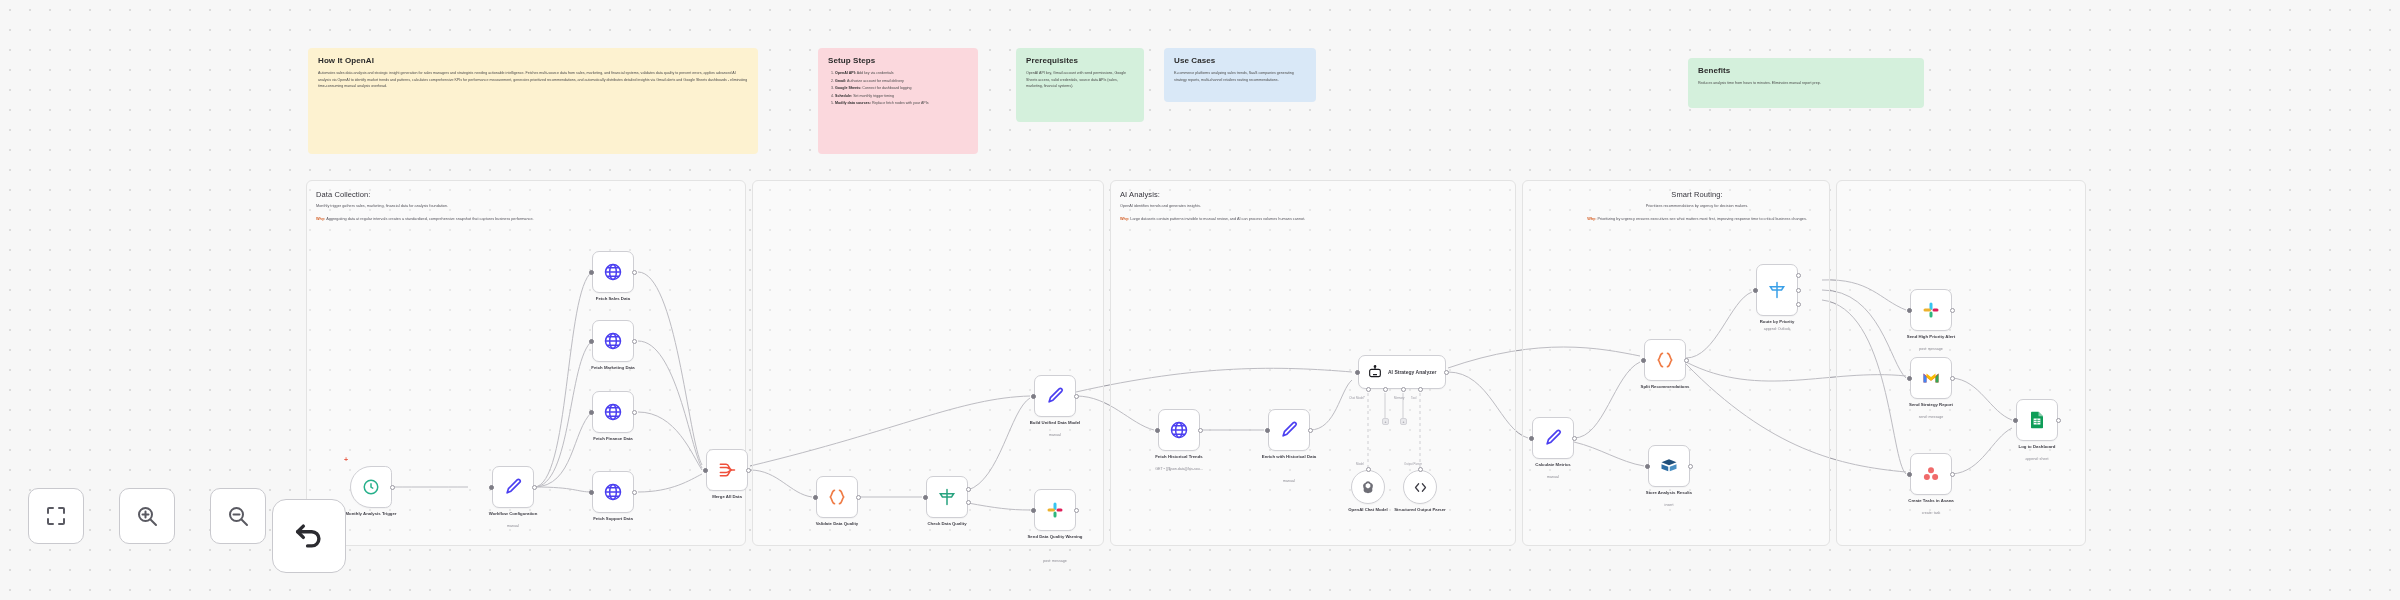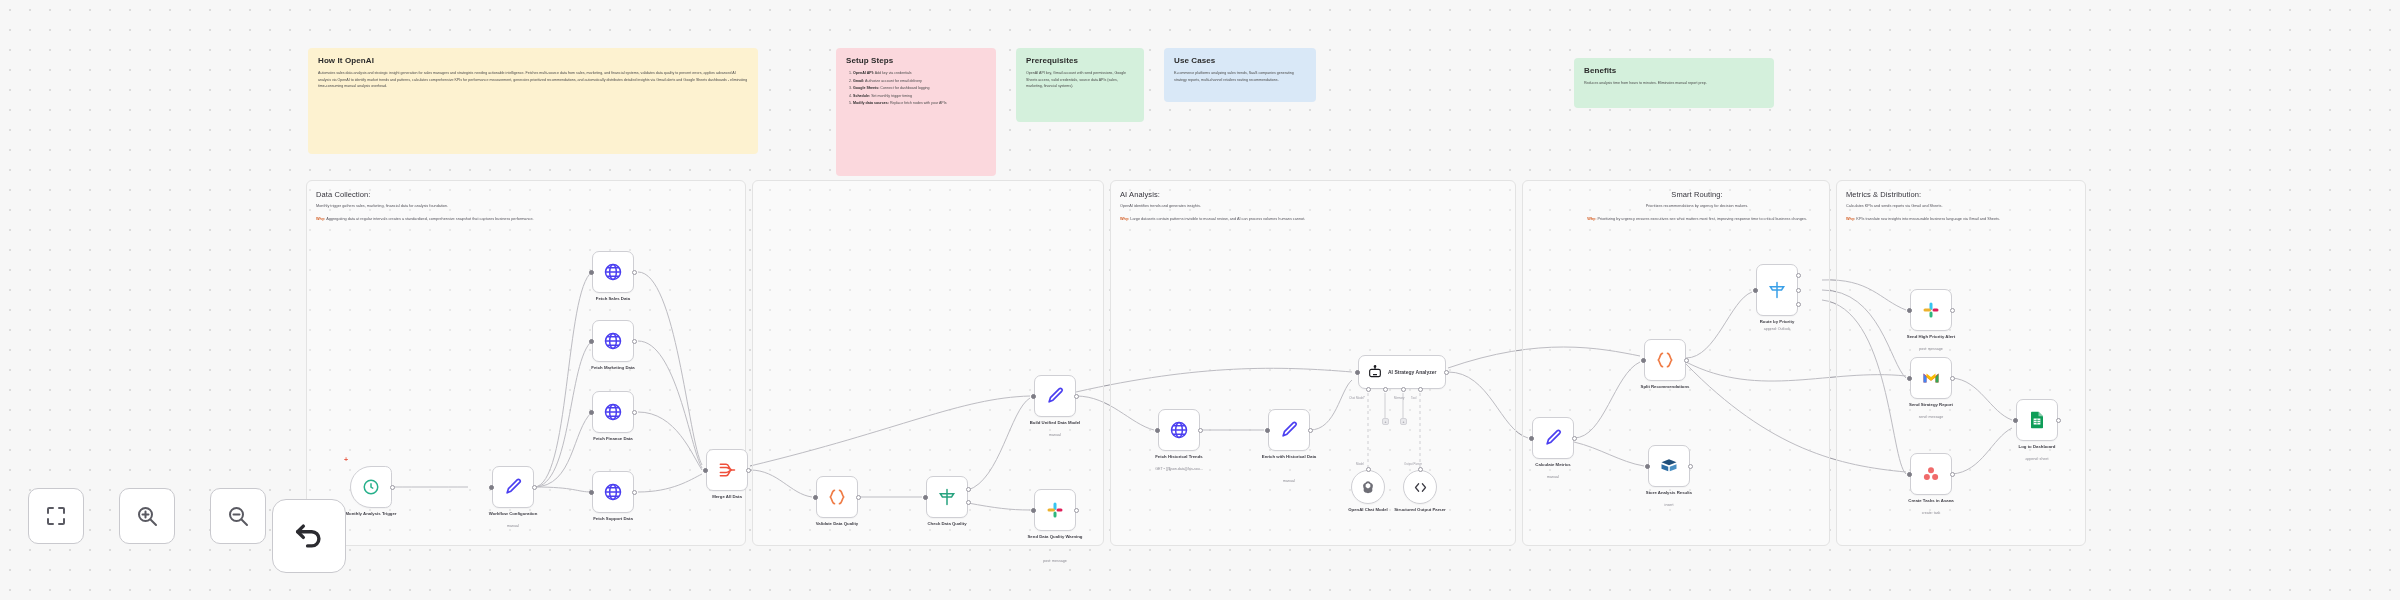--- a/index.html
+++ b/index.html
@@ -183,32 +183,27 @@
   <div class="section-head" style="left:1120px; top:190px; width:386px;">
     <div class="section-title">AI Analysis:</div>
     <div class="section-sub">OpenAI identifies trends and generates insights.</div>
     <div class="section-why"><b>Why:</b> <span>Large datasets contain patterns invisible to manual review, and AI can process volumes humans cannot.</span></div>
   </div>
   <div class="section-head" style="left:1532px; top:190px; width:330px;text-align:center;">
     <div class="section-title">Smart Routing:</div>
     <div class="section-sub">Prioritizes recommendations by urgency for decision makers.</div>
     <div class="section-why"><b>Why:</b> <span>Prioritizing by urgency ensures executives see what matters most first, improving response time to critical business changes.</span></div>
   </div>
-  <div class="section-head" style="left:1846px; top:190px; width:300px;">
-    <div class="section-title">Metrics &amp; Distribution:</div>
-    <div class="section-sub">Calculates KPIs and sends reports via Gmail and Sheets.</div>
-    <div class="section-why"><b>Why:</b> <span>KPIs translate raw insights into measurable business language via Gmail and Sheets.</span></div>
-  </div>
 
   <div class="note" style="left:308px; top:48px; width:450px; height:106px; background:#fdf2d0;">
     <div class="note-title">How It OpenAI</div>
     <div class="note-body">Automates sales data analysis and strategic insight generation for sales managers and strategists needing actionable intelligence. Fetches multi-source data from sales, marketing, and financial systems, validates data quality to prevent errors, applies advanced AI analysis via OpenAI to identify market trends and patterns, calculates comprehensive KPIs for performance measurement, generates prioritized recommendations, and automatically distributes detailed insights via Gmail alerts and Google Sheets dashboards - eliminating time-consuming manual analysis overhead.</div>
   </div>
 
-  <div class="note" style="left:836px; top:48px; width:160px; height:128px; background:#fbd8dd;">
+  <div class="note" style="left:818px; top:48px; width:160px; height:106px; background:#fbd8dd;">
     <div class="note-title">Setup Steps</div>
     <ol class="note-list">
       <li><b>OpenAI API:</b><span> Add key via credentials</span></li>
       <li><b>Gmail:</b><span> Authorize account for email delivery</span></li>
       <li><b>Google Sheets:</b><span> Connect for dashboard logging</span></li>
       <li><b>Schedule:</b><span> Set monthly trigger timing</span></li>
       <li><b>Modify data sources:</b><span> Replace fetch nodes with your APIs</span></li>
     </ol>
   </div>
 
@@ -216,21 +211,21 @@
     <div class="note-title">Prerequisites</div>
     <div class="note-body">OpenAI API key, Gmail account with send permissions, Google Sheets access, valid credentials, source data APIs (sales, marketing, financial systems).</div>
   </div>
 
   <div class="note" style="left:1164px; top:48px; width:152px; height:54px; background:#d9e8f7;">
     <div class="note-title">Use Cases</div>
     <div class="note-body">E-commerce platforms analyzing sales trends, SaaS companies generating strategy reports, multi-channel retailers routing recommendations.</div>
   </div>
 
 
-  <div class="note" style="left:1574px; top:58px; width:200px; height:50px; background:#d4f0dc;">
+  <div class="note" style="left:1688px; top:58px; width:236px; height:50px; background:#d4f0dc;">
     <div class="note-title">Benefits</div>
     <div class="note-body">Reduces analysis time from hours to minutes. Eliminates manual report prep.</div>
   </div>
 
   <div class="node" style="left:350px; top:466px;">
     <div class="node-box trigger" style="width:42px;height:42px;">
       <svg class="ic" width="18" height="18" viewBox="0 0 24 24" fill="none" stroke="#27b08b" stroke-width="2">
         <circle cx="12" cy="12" r="9"></circle>
           <path d="M12 7 v5 l3 2"></path>
       </svg>

